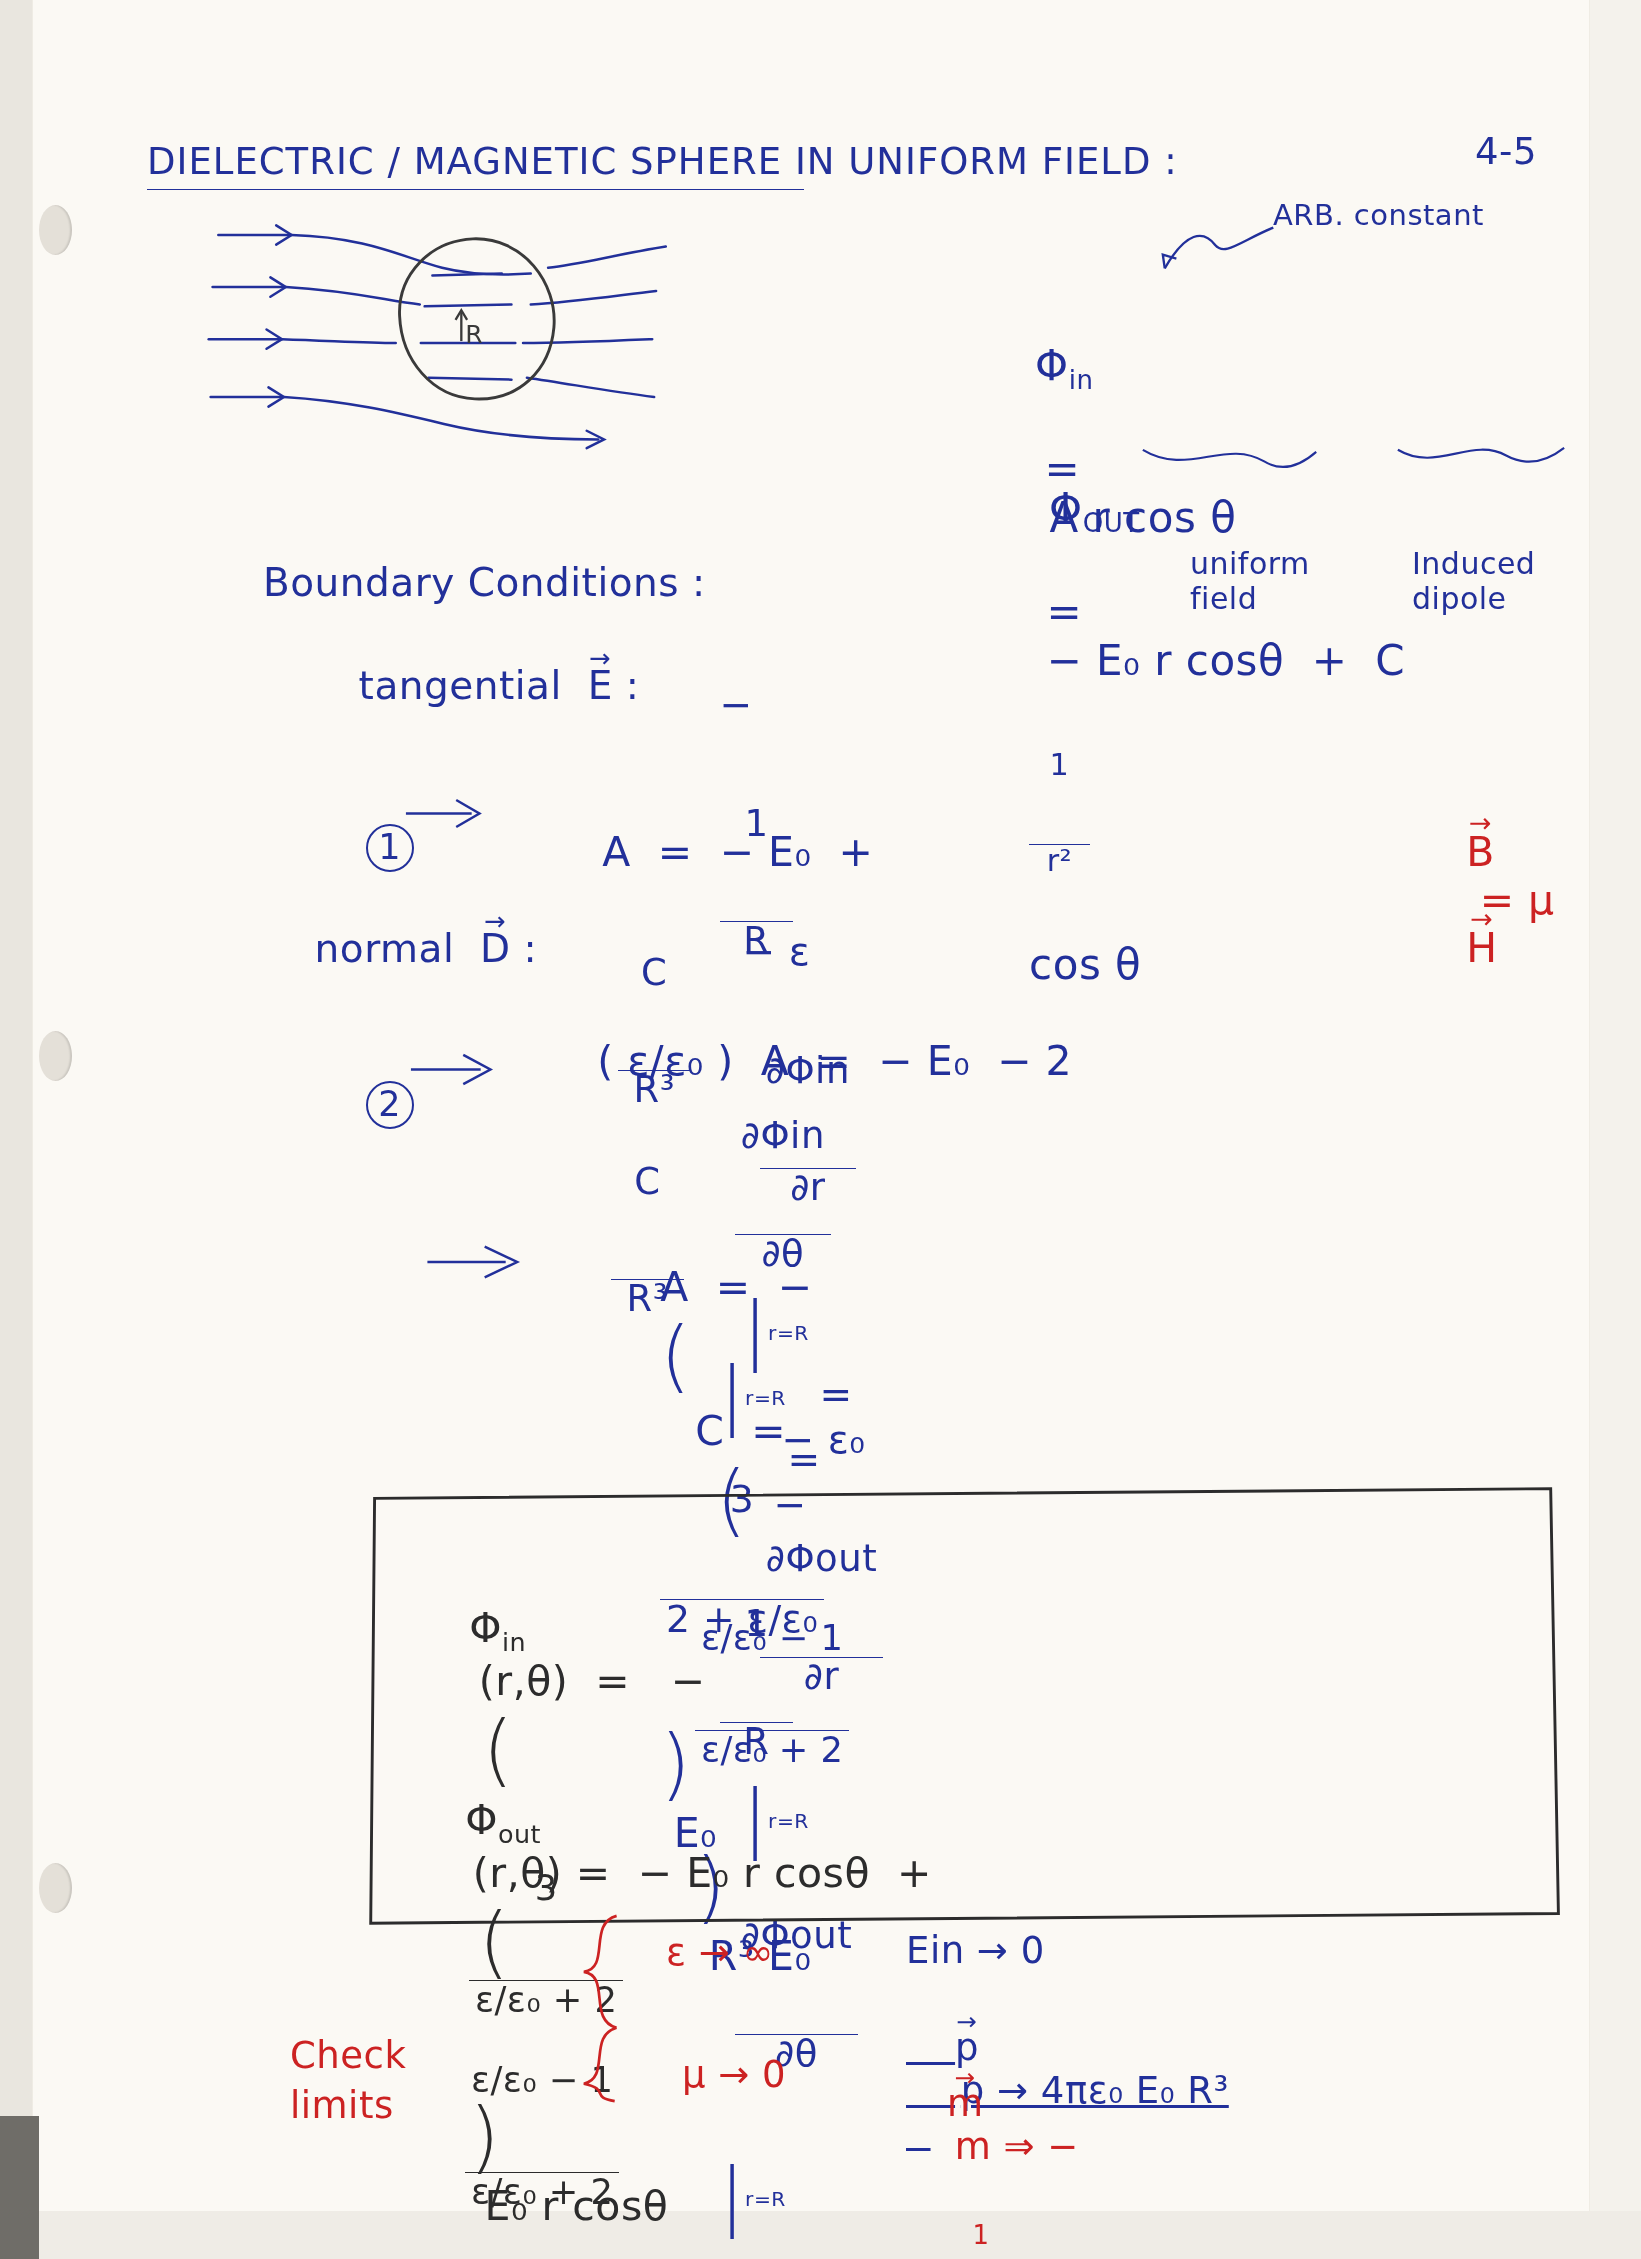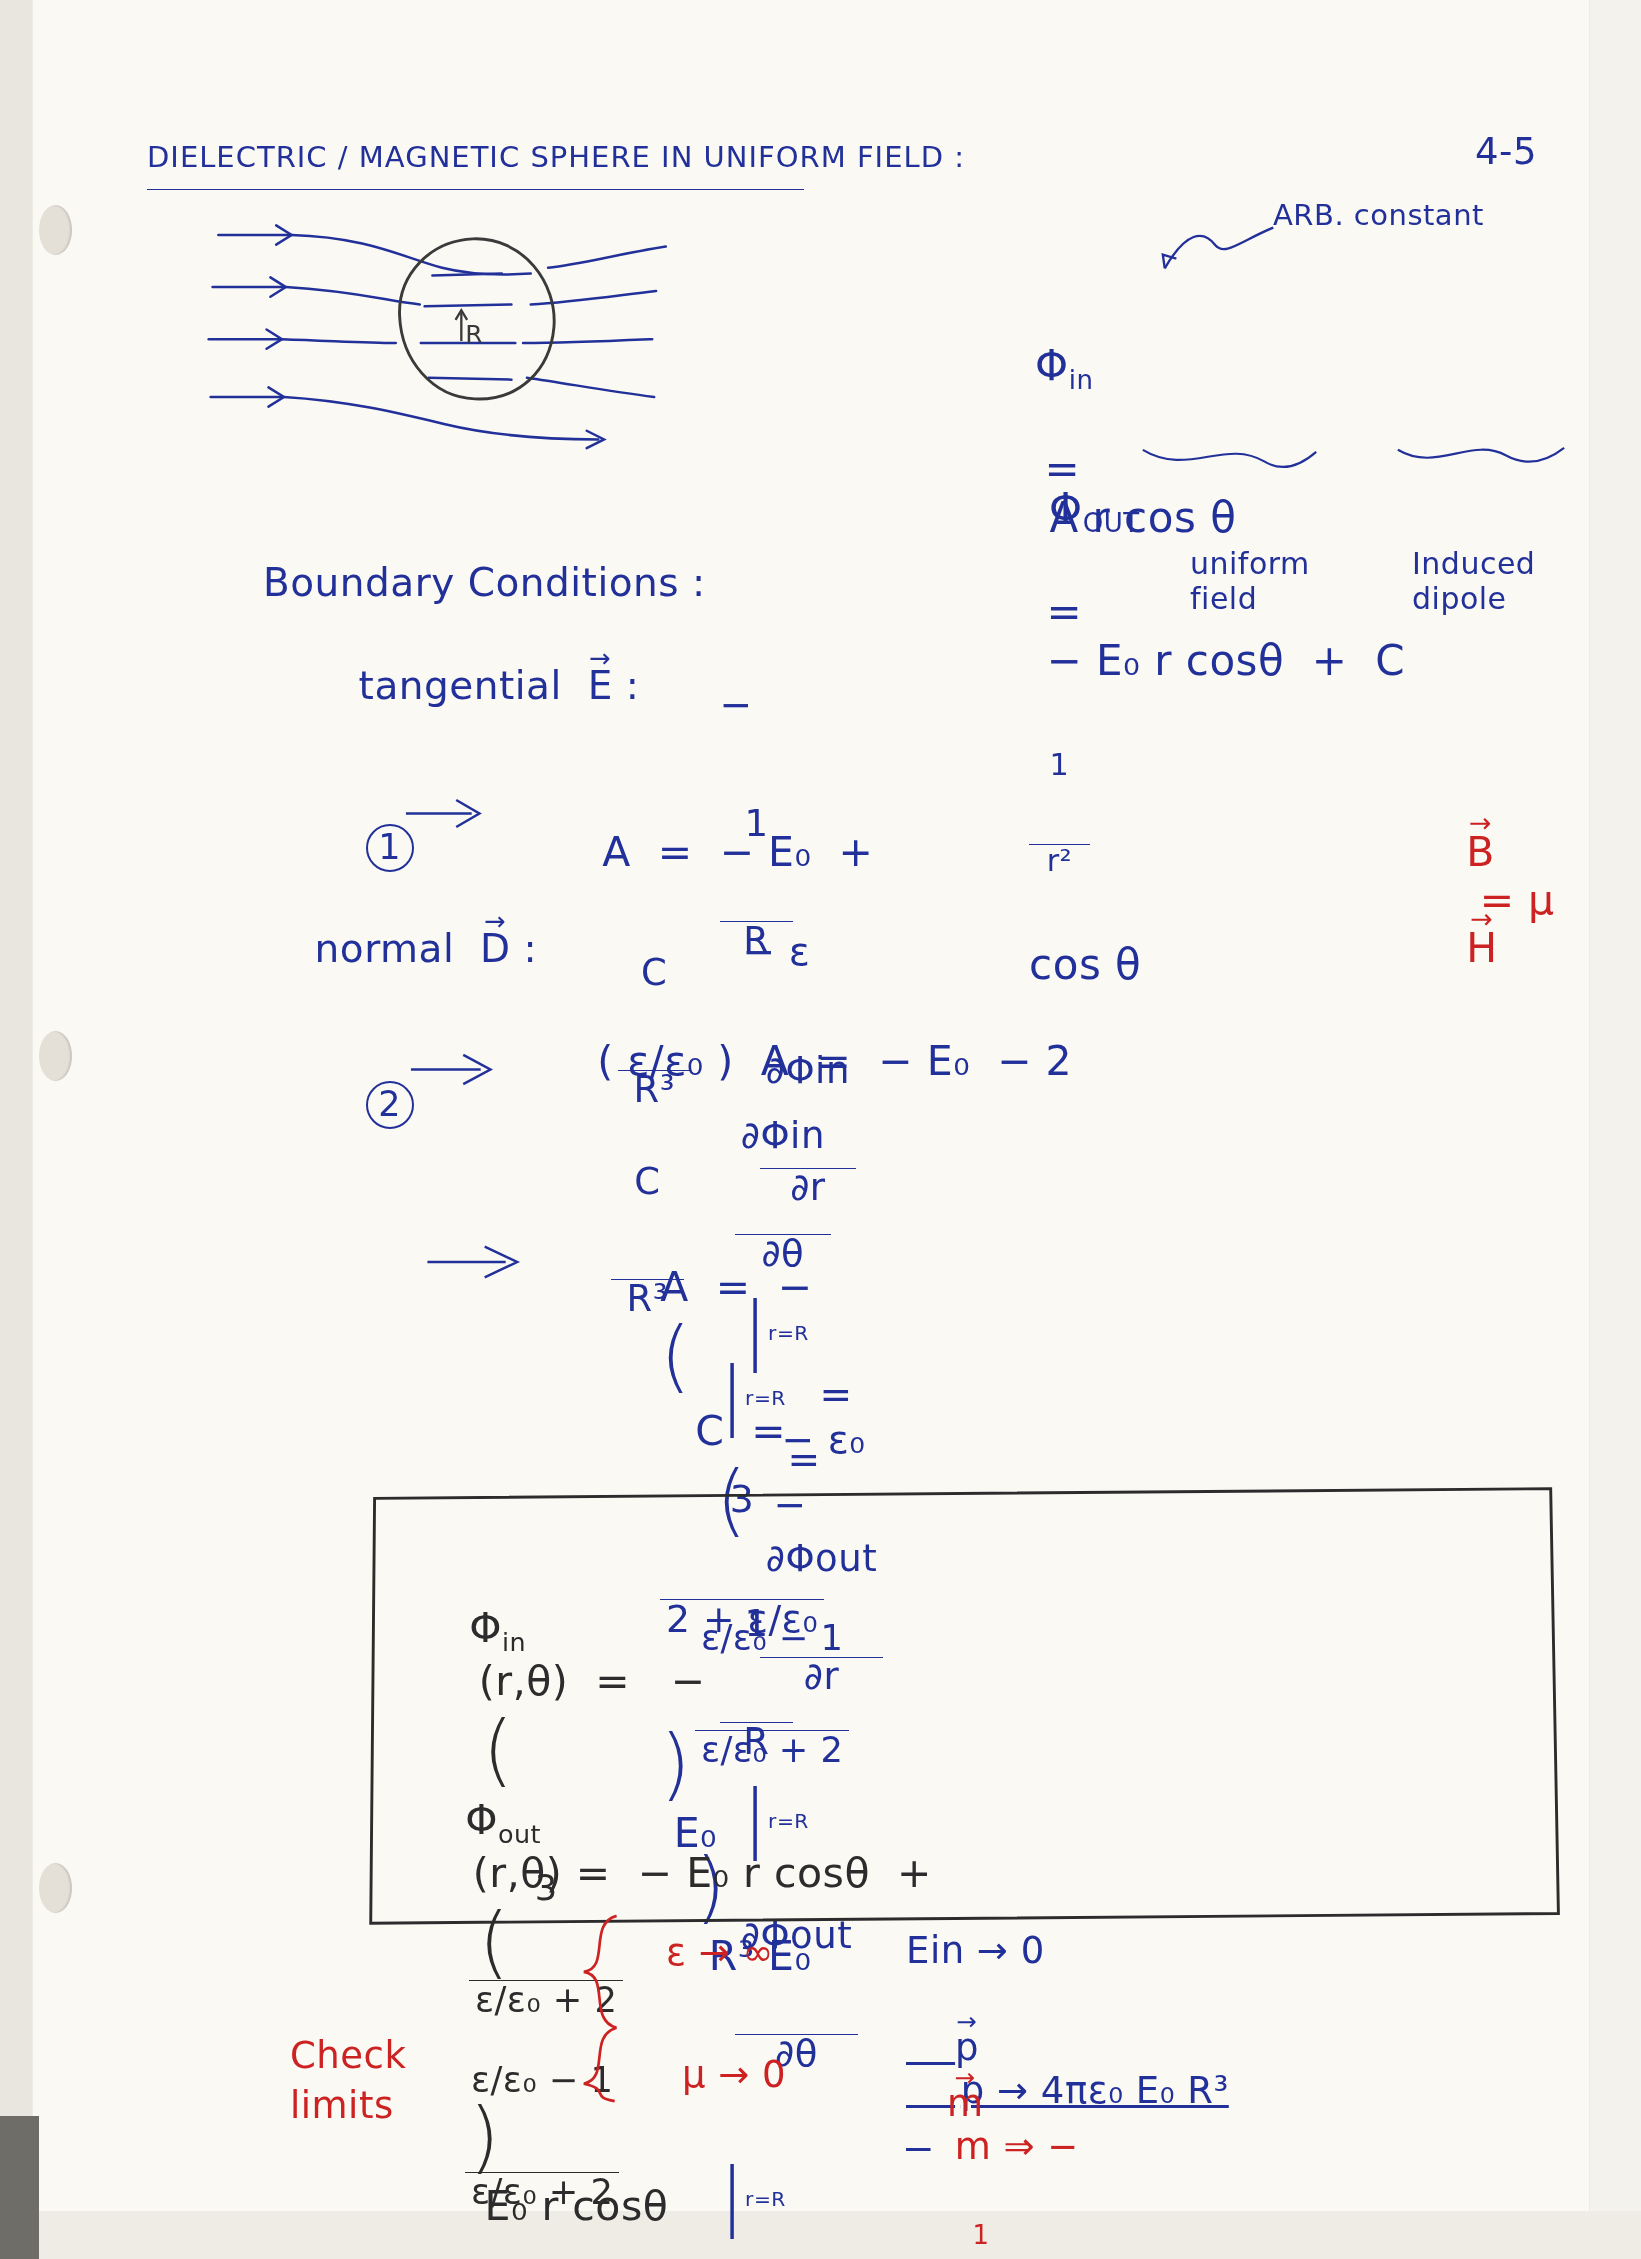--- a/index.html
+++ b/index.html
@@ -118,21 +118,21 @@
   <div id="sheet"></div>
   <div id="bottomedge"></div>
   <div id="bottomblock"></div>
 
   <div class="hole" style="left:39px; top:205px;"></div>
   <div class="hole" style="left:39px; top:1031px;"></div>
   <div class="hole" style="left:39px; top:1863px;"></div>
 
   <div class="ink ink-blue" style="left:1475px; top:82px; font-size:37px;margin-top:48px;">4-5</div>
 
-  <div class="ink ink-blue sc" style="left:147px; top:140px; font-size:29px; letter-spacing:1px;">DIELECTRIC / MAGNETIC SPHERE IN UNIFORM FIELD :</div>
+  <div class="ink ink-blue sc" style="left:147px; top:140px; font-size:37px; letter-spacing:1px;">DIELECTRIC / MAGNETIC SPHERE IN UNIFORM FIELD :</div>
   <div id="titlebar-underline"></div>
 
   <svg style="position:absolute; left:183px; top:208px;" width="628" height="270" viewBox="0 0 650 280">
     <g stroke="#22309a" stroke-width="2.6" fill="none" stroke-linecap="round">
 
       <line x1="36" y1="28" x2="110" y2="28"></line>
       <polyline points="96,18 112,28 96,38"></polyline>
       <line x1="30" y1="82" x2="104" y2="82"></line>
       <polyline points="90,72 106,82 90,92"></polyline>
       <line x1="26" y1="136" x2="100" y2="136"></line>

